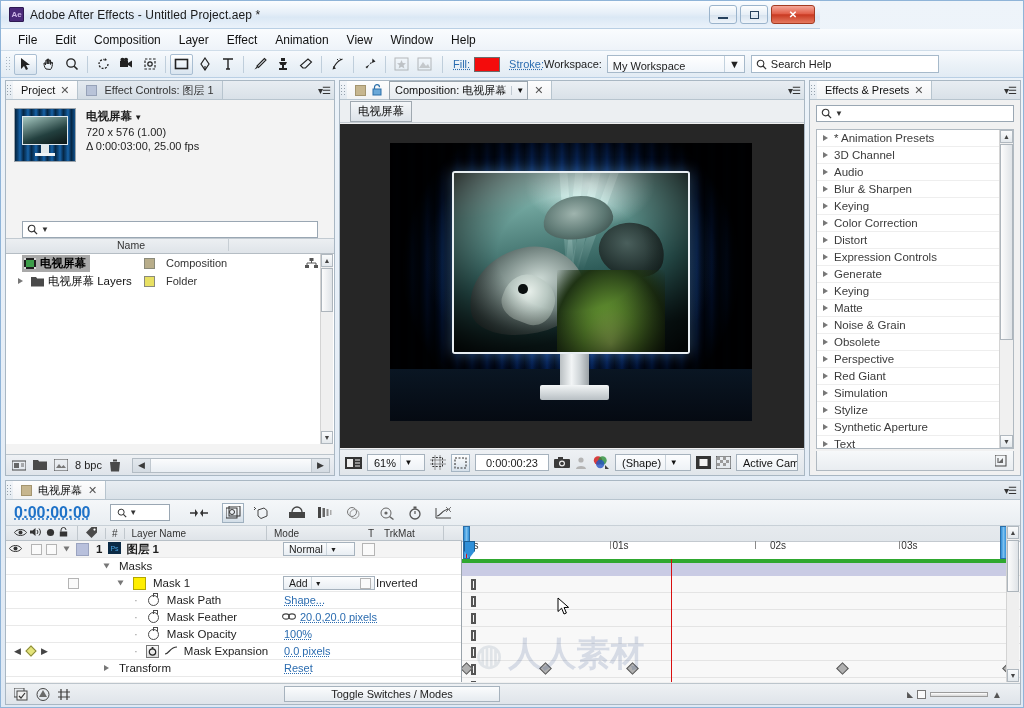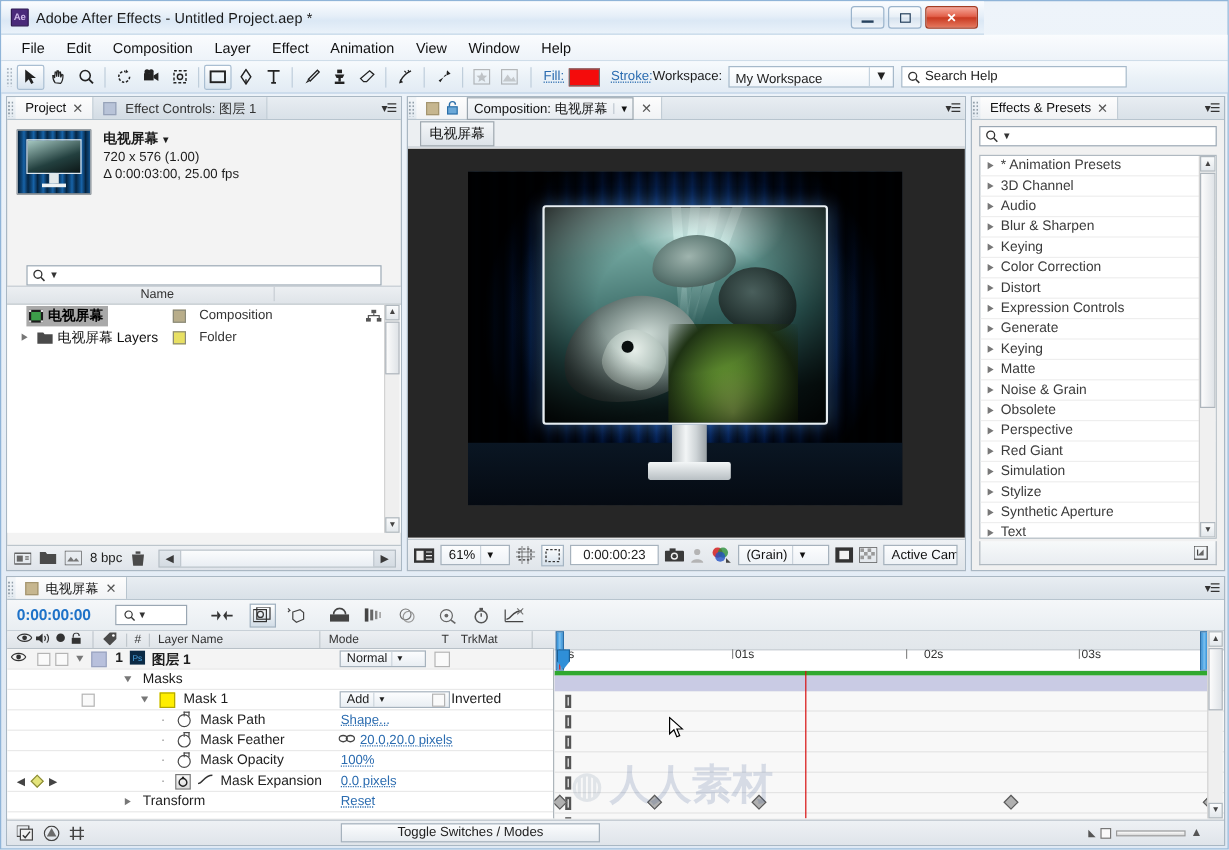--- a/index.html
+++ b/index.html
@@ -226,22 +226,22 @@
   .tri { width:0;height:0;border-left:5px solid #777; border-top:3.5px solid transparent; border-bottom:3.5px solid transparent;}
   .fx-scroll { position:absolute; right:0; top:0; bottom:0; width:14px; background:#f0f0f0; border-left:1px solid #d4d4d4;}
   .fx-footer { position:absolute; left:6px; right:6px; bottom:4px; height:20px;
     border:1px solid #b0b9c1; border-top:none; background:linear-gradient(180deg,#f7f9fa,#e9edf1);
     display:flex; align-items:center; justify-content:flex-end; padding-right:6px;}
 
   
   #timeline { left:4px; top:479px; width:1016px; height:225px; background:#f0f0f0; }
   .tl-toolbar { height:26px; display:flex; align-items:center; gap:6px; padding-left:8px;
     background:linear-gradient(180deg,#f5f7f9,#e9eef2); border-bottom:1px solid #c8d0d7;}
-  .tl-time { color:#1e72c8; font-size:13px; font-weight:bold;
-    text-decoration-style:dotted; letter-spacing:-.2px;}
+  .tl-time { color:#1e72c8; font-size:16px; font-weight:bold;
+    text-decoration:underline; text-decoration-style:dotted; letter-spacing:-.2px;}
   .tl-search { width:58px; height:17px; border:1px solid #9aa7b3; background:#fff;
     display:flex; align-items:center; gap:2px; padding-left:3px; margin-left:6px;}
   .tl-icon { width:22px; height:20px; display:flex; align-items:center; justify-content:center; color:#3a3a3a;}
   .tl-icon.on { background:linear-gradient(180deg,#fff,#d2dde7); border:1px solid #9fb0bf;}
 
   .tl-colhead {
     position:absolute; left:0; top:45px; width:456px; height:15px;
     background:linear-gradient(180deg,#eceff2,#dfe4e9); border-bottom:1px solid #b8c0c7;
     display:flex; align-items:center; font-size:10px; color:#333;
   }
@@ -654,21 +654,21 @@
           <circle cx="6" cy="4" r="2.6" fill="#b4b4b4"></circle>
           <path d="M1 13 C1 9 11 9 11 13 Z" fill="#b4b4b4"></path>
         </svg>
       <svg width="18" height="15" viewBox="0 0 18 15">
           <circle cx="6" cy="5.5" r="4.2" fill="#d32020" opacity=".85"></circle>
           <circle cx="10.5" cy="5.5" r="4.2" fill="#2a8f3a" opacity=".8"></circle>
           <circle cx="8.2" cy="9" r="4.2" fill="#2452c4" opacity=".8"></circle>
           <path d="M13 10 L17 14 L13 14 Z" fill="#444"></path>
         </svg>
       <div class="mini-select" style="width:76px;">
-        <span>(Grain)</span>
+        <span>(Shape)</span>
         <span class="arrowbox" style="font-size:8px;">▼</span>
       </div>
       <svg width="15" height="13" viewBox="0 0 15 13">
           <rect x="0" y="0" width="15" height="13" fill="#333"></rect>
           <rect x="3.5" y="3" width="8" height="7" fill="#f2f2f2"></rect>
         </svg>
       <svg width="15" height="13" viewBox="0 0 15 13">
           <rect x="0" y="0" width="15" height="13" fill="none" stroke="#333"></rect>
           <g fill="#9a9a9a">
             <rect x="1" y="1" width="3" height="3"></rect>

